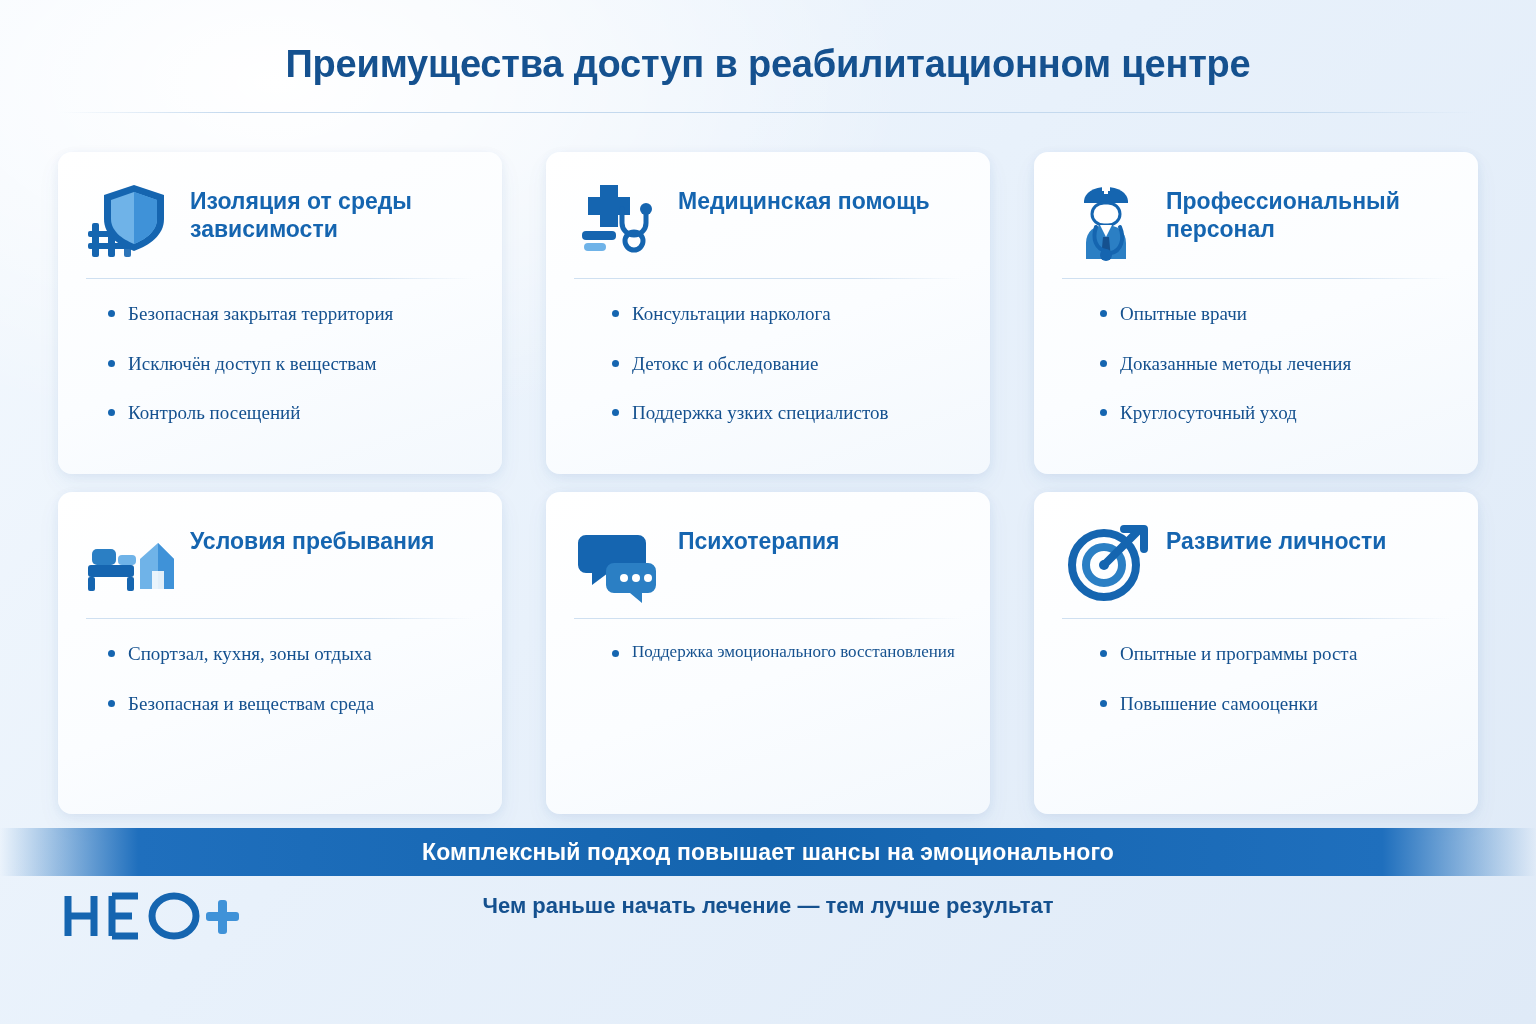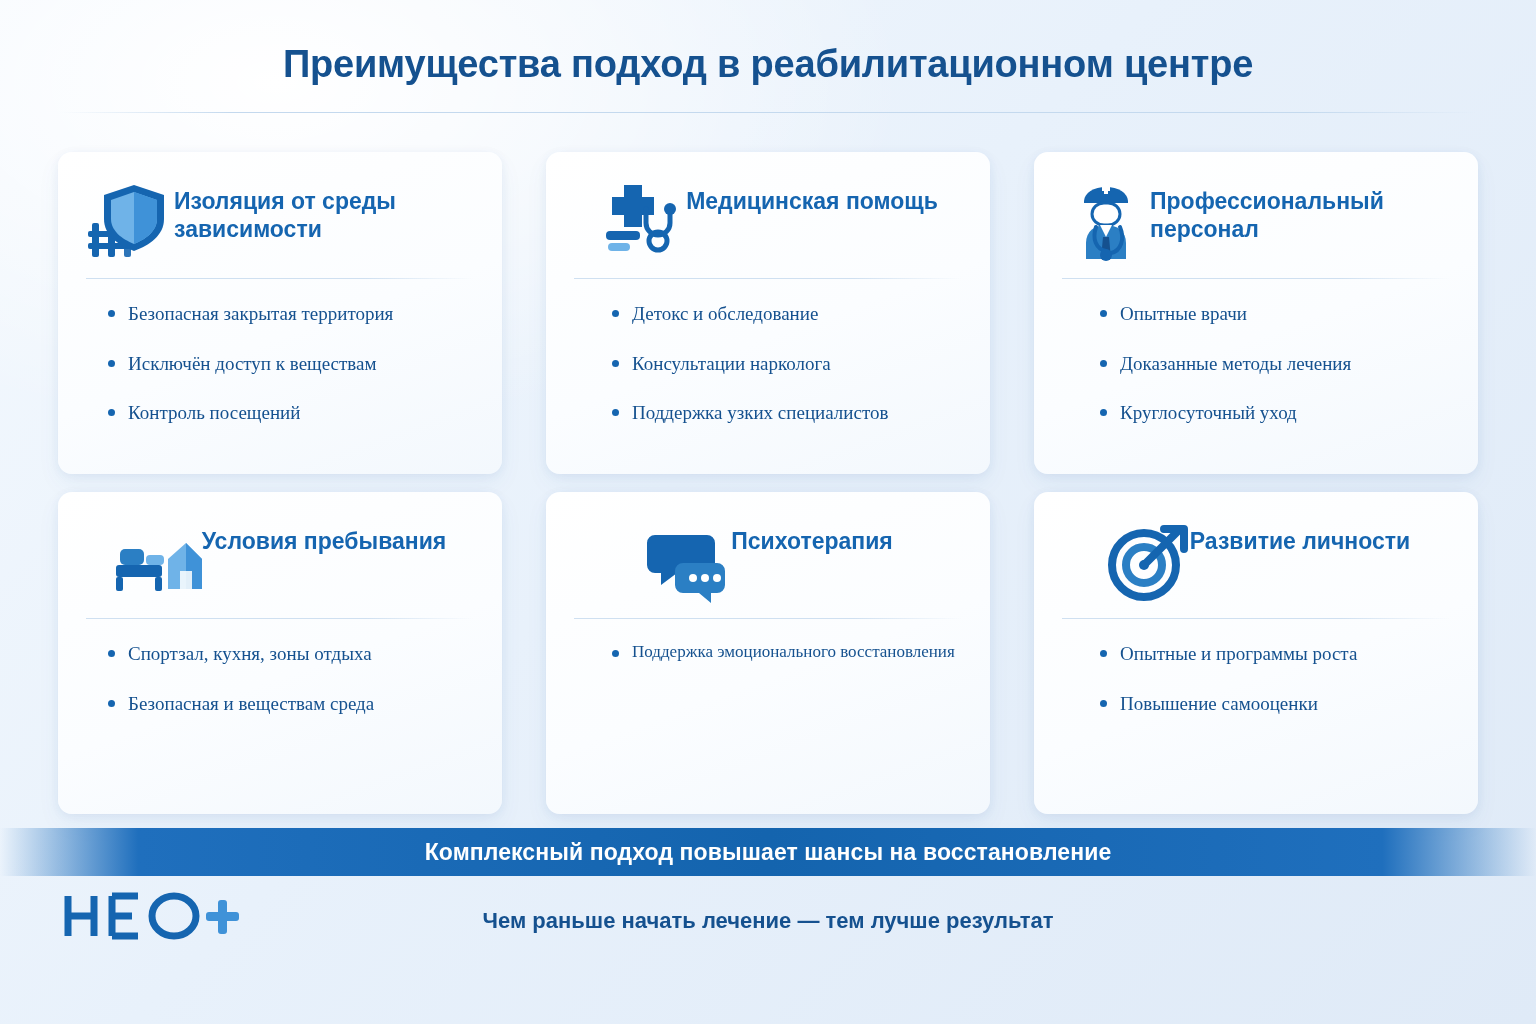--- a/index.html
+++ b/index.html
@@ -58,22 +58,22 @@
     background: linear-gradient(160deg, #ffffff 0%, #fbfdff 55%, #f3f8fd 100%);
     border-radius: 14px;
     box-shadow: 0 2px 10px rgba(40,90,150,0.07), 0 10px 24px rgba(40,90,150,0.05);
     box-sizing: border-box;
     padding: 26px 28px 22px 28px;
     position: relative;
   }
   .card-head {
     display: flex;
     align-items: flex-start;
+    gap: 16px;
     min-height: 86px;
-    justify-content: center;
   }
   .icon-box {
     width: 88px;
     height: 86px;
     flex: 0 0 88px;
     display: flex;
     align-items: center;
     justify-content: center;
   }
   .icon-box svg { display: block; }
@@ -137,21 +137,21 @@
     color: #ffffff;
     letter-spacing: 0.1px;
   }
   .subfooter {
     position: absolute;
     left: 0;
     right: 0;
     top: 893px;
     height: 56px;
     display: flex;
-    align-items: center;
+    align-items: flex-start;
     justify-content: center;
   }
   .subfooter-text {
     font-size: 22px;
     font-weight: bold;
     color: #15518f;
   }
   .logo {
     position: absolute;
     left: 58px;
@@ -159,21 +159,21 @@
     width: 200px;
     height: 60px;
   }
 </style>
 </head>
 <body>
 
 <div class="page">
 
   <div class="title-wrap">
-    <div class="title">Преимущества подход в реабилитационном центре</div>
+    <div class="title">Преимущества доступ в реабилитационном центре</div>
     <div class="title-rule"></div>
   </div>
 
   <div class="grid">
 
     <div class="card">
       <div class="card-head">
         <div class="icon-box">
           <svg width="88" height="84" viewBox="0 0 88 84">
             <g fill="#1565b0">
@@ -211,22 +211,22 @@
               <path d="M48 30 v14 a12 12 0 0 0 24 0 v-10"></path>
             </g>
             <circle cx="72" cy="30" r="6" fill="#1565b0"></circle>
             <circle cx="60" cy="62" r="9" fill="none" stroke="#1565b0" stroke-width="5"></circle>
           </svg>
         </div>
         <div class="card-title">Медицинская помощь</div>
       </div>
       <div class="card-rule"></div>
       <ul class="bullets">
+        <li>Консультации нарколога</li>
         <li>Детокс и обследование</li>
-        <li>Консультации нарколога</li>
         <li>Поддержка узких специалистов</li>
       </ul>
     </div>
 
     <div class="card indent">
       <div class="card-head">
         <div class="icon-box">
           <svg width="88" height="84" viewBox="0 0 88 84">
             <path d="M22 22 a22 14 0 0 1 44 0 v2 h-44 z" fill="#1565b0"></path>
             <rect x="40" y="8" width="8" height="4" fill="#ffffff"></rect>
@@ -312,21 +312,21 @@
       <div class="card-rule"></div>
       <ul class="bullets">
         <li>Опытные и программы роста</li>
         <li>Повышение самооценки</li>
       </ul>
     </div>
 
   </div>
 
   <div class="banner">
-    <div class="banner-text">Комплексный подход повышает шансы на восстановление</div>
+    <div class="banner-text">Комплексный подход повышает шансы на эмоционального</div>
   </div>
 
   <div class="subfooter">
     <div class="subfooter-text">Чем раньше начать лечение — тем лучше результат</div>
   </div>
 
   <div class="logo">
     <svg width="200" height="60" viewBox="0 0 200 60">
       <g fill="none" stroke="#1565b0" stroke-width="7">
         <path d="M10 10 v40 M10 30 h26 M36 10 v40"></path>

